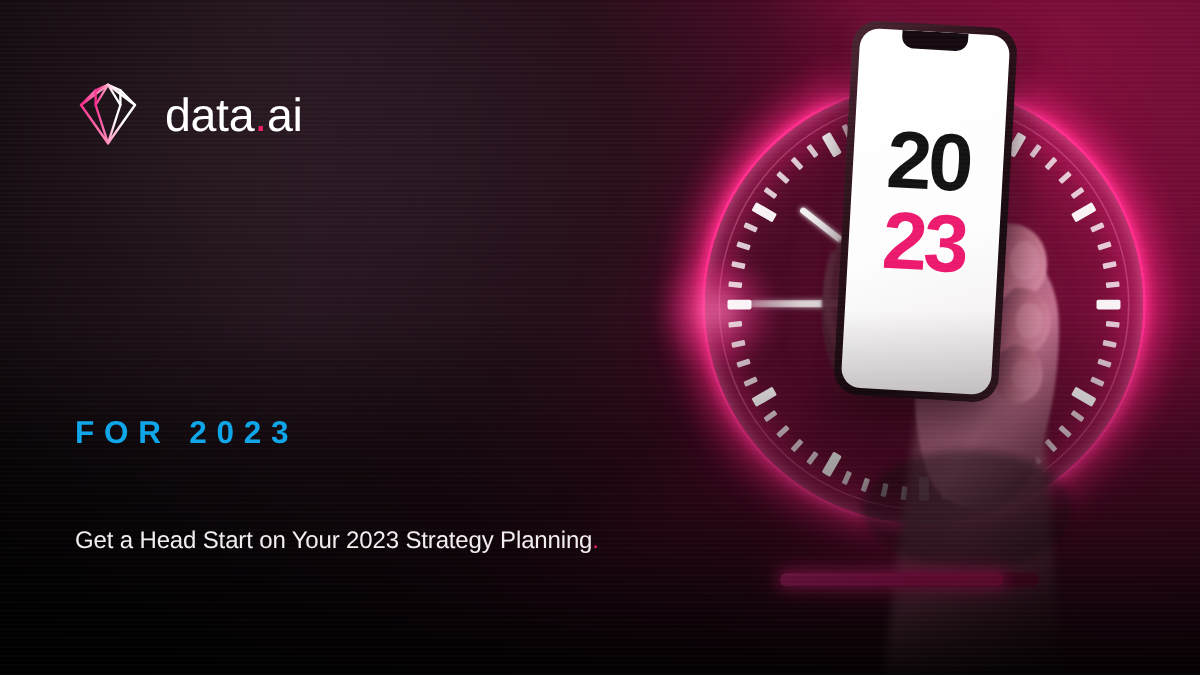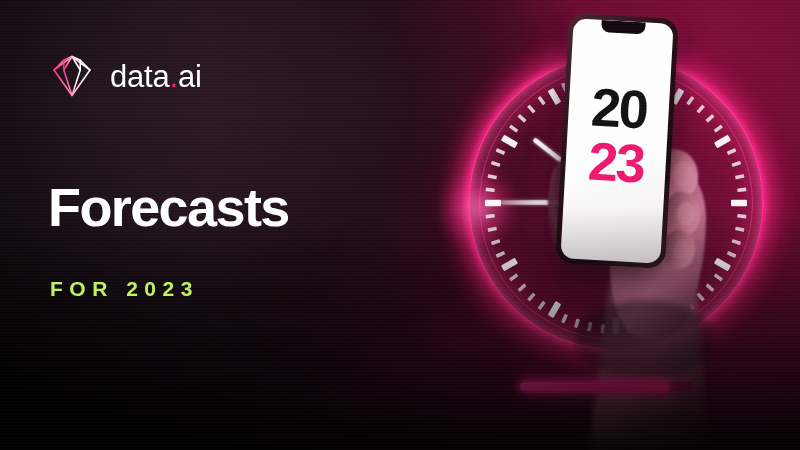--- a/index.html
+++ b/index.html
@@ -85,21 +85,21 @@
     letter-spacing: -1.6px;
     white-space: nowrap;
   }
   .headline .l2 { display: block; }
 
   
   .eyebrow {
     position: absolute;
     top: 277px;
     left: 2px;
-    color: #bef264;
+    color: #0ea5e9;
     font-size: 21px;
     font-weight: bold;
     letter-spacing: 6.5px;
     white-space: nowrap;
   }
 
   
   .subtitle {
     position: absolute;
     top: 352px;
@@ -444,20 +444,21 @@
           <path d="M32 6 L21 24 L32 58 L43 24 Z"></path>
           <path d="M21 24 L43 24"></path>
           <path d="M8 24 L21 11 M56 24 L43 11"></path>
           <path d="M21 11 L32 6 L43 11"></path>
           <path d="M21 11 L21 24 M43 11 L43 24"></path>
         </g>
       </svg>
       <div class="logo-word"><span>data</span><span class="dot">.</span><span>ai</span></div>
     </div>
 
-    <h1 class="headline"><span class="l2">Forecasts</span></h1>
+    <h1 class="headline"></h1>
 
     <div class="eyebrow">FOR 2023</div>
 
+    <div class="subtitle"><span>Get a Head Start on Your 2023 Strategy Planning</span><span class="dot">.</span></div>
   </div>
 
   <div class="noise"></div>
 </div>
 
 </body></html>

